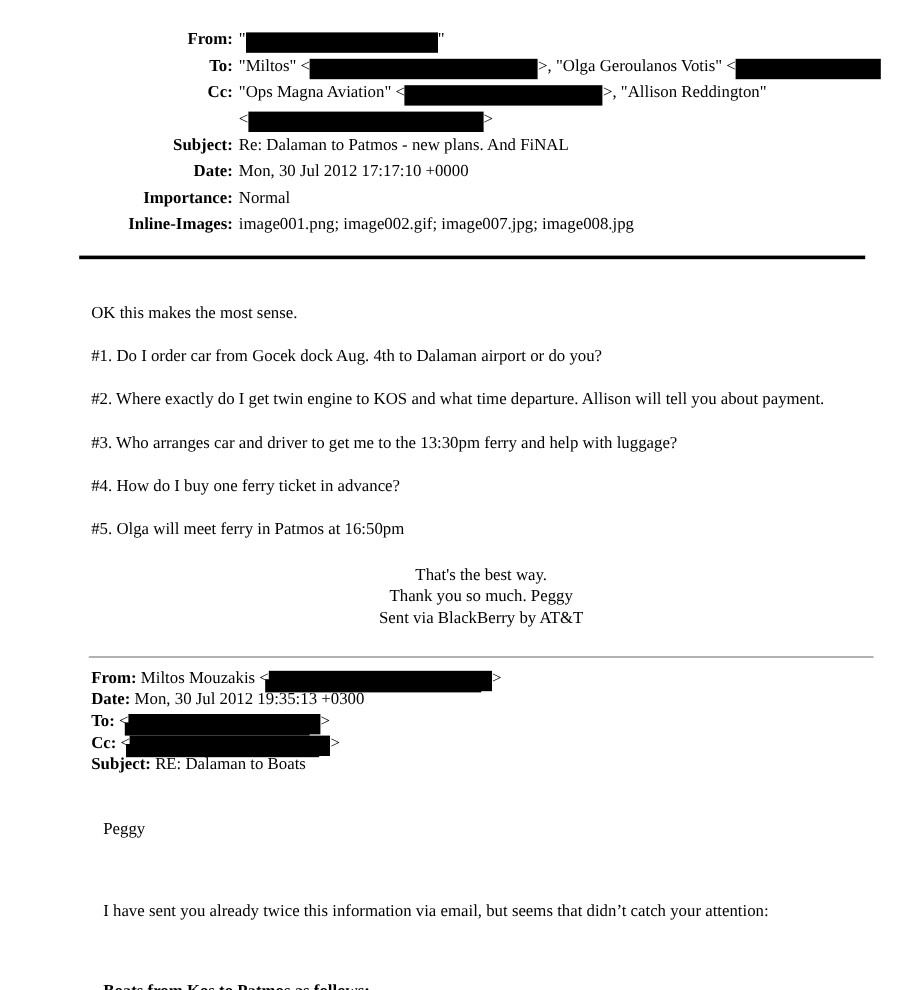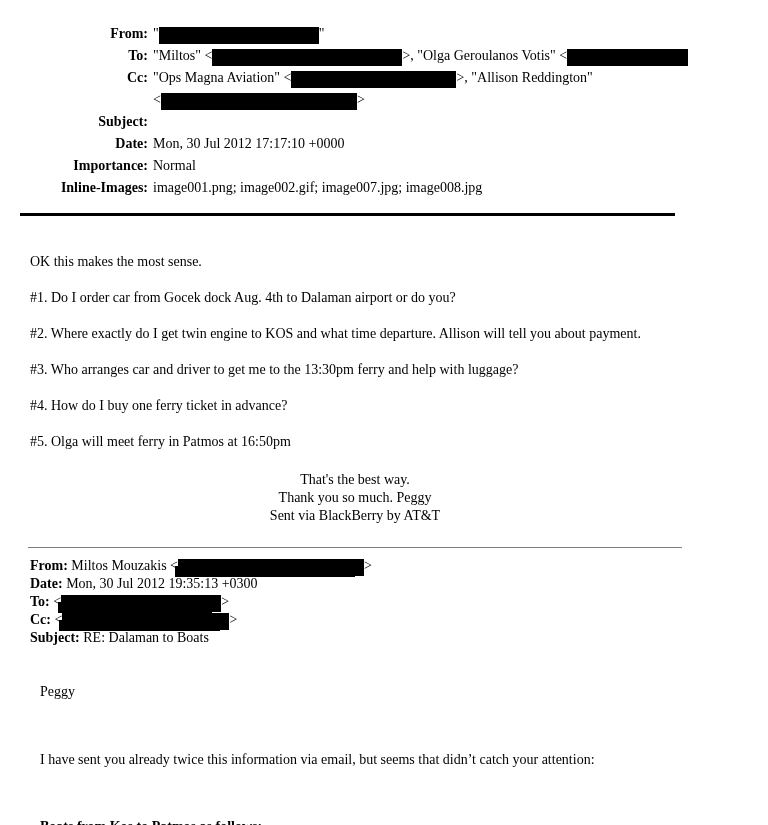--- a/index.html
+++ b/index.html
@@ -5,20 +5,21 @@
   html, body { margin: 0; padding: 0; background: #ffffff; }
   .page {
     position: relative;
     width: 688px;
     height: 825px;
     background: #ffffff;
     color: #000000;
     font-family: "Liberation Serif", "DejaVu Serif", serif;
     font-size: 14px;
     overflow: hidden;
+    margin-left: 46px;
   }
   
   .header1 { padding-top: 23px; line-height: 22px; }
   .hrow { display: flex; }
   .hlabel {
     flex: 0 0 148px;
     text-align: right;
     font-weight: bold;
     white-space: nowrap;
   }
@@ -78,20 +79,21 @@
     <div class="hrow">
       <div class="hlabel">Cc:</div>
       <div class="hval">
         <div><span>"Ops Magna Aviation" &lt;</span><span class="bar w165"></span><span>&gt;, "Allison Reddington"</span></div>
         <div><span>&lt;</span><span class="bar w196"></span><span>&gt;</span></div>
       </div>
     </div>
 
     <div class="hrow">
       <div class="hlabel">Subject:</div>
+      <div class="hval">Re: Dalaman to Patmos - new plans. And FiNAL</div>
     </div>
 
     <div class="hrow">
       <div class="hlabel">Date:</div>
       <div class="hval">Mon, 30 Jul 2012 17:17:10 +0000</div>
     </div>
 
     <div class="hrow">
       <div class="hlabel">Importance:</div>
       <div class="hval">Normal</div>

